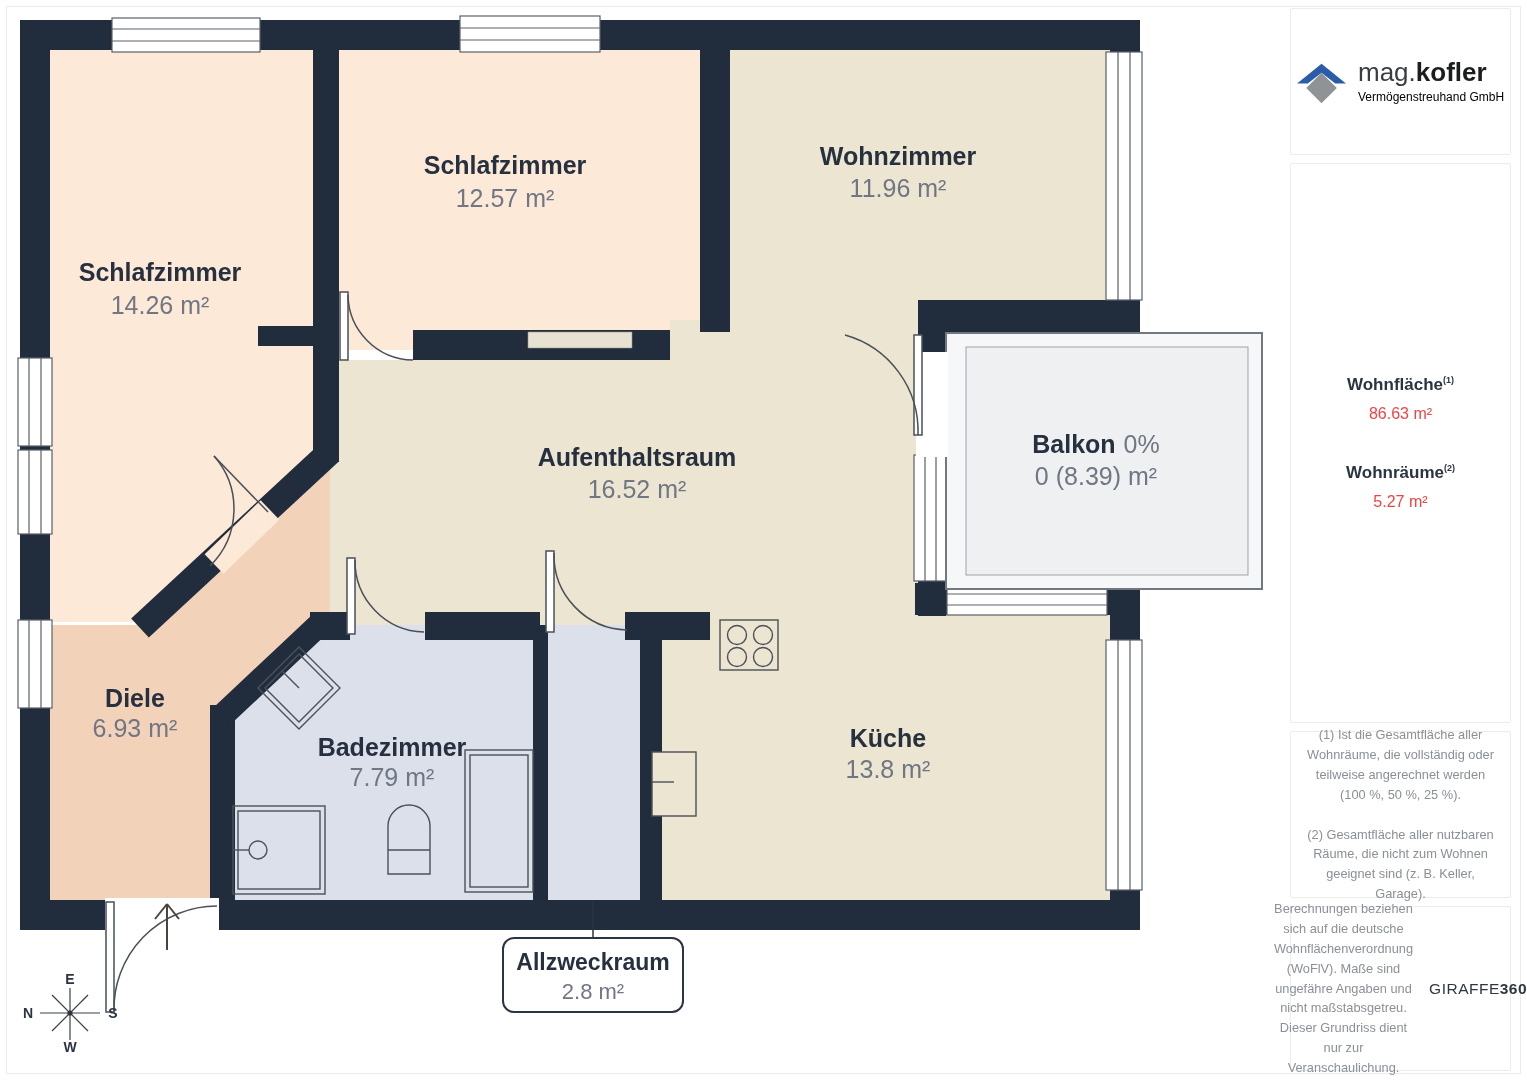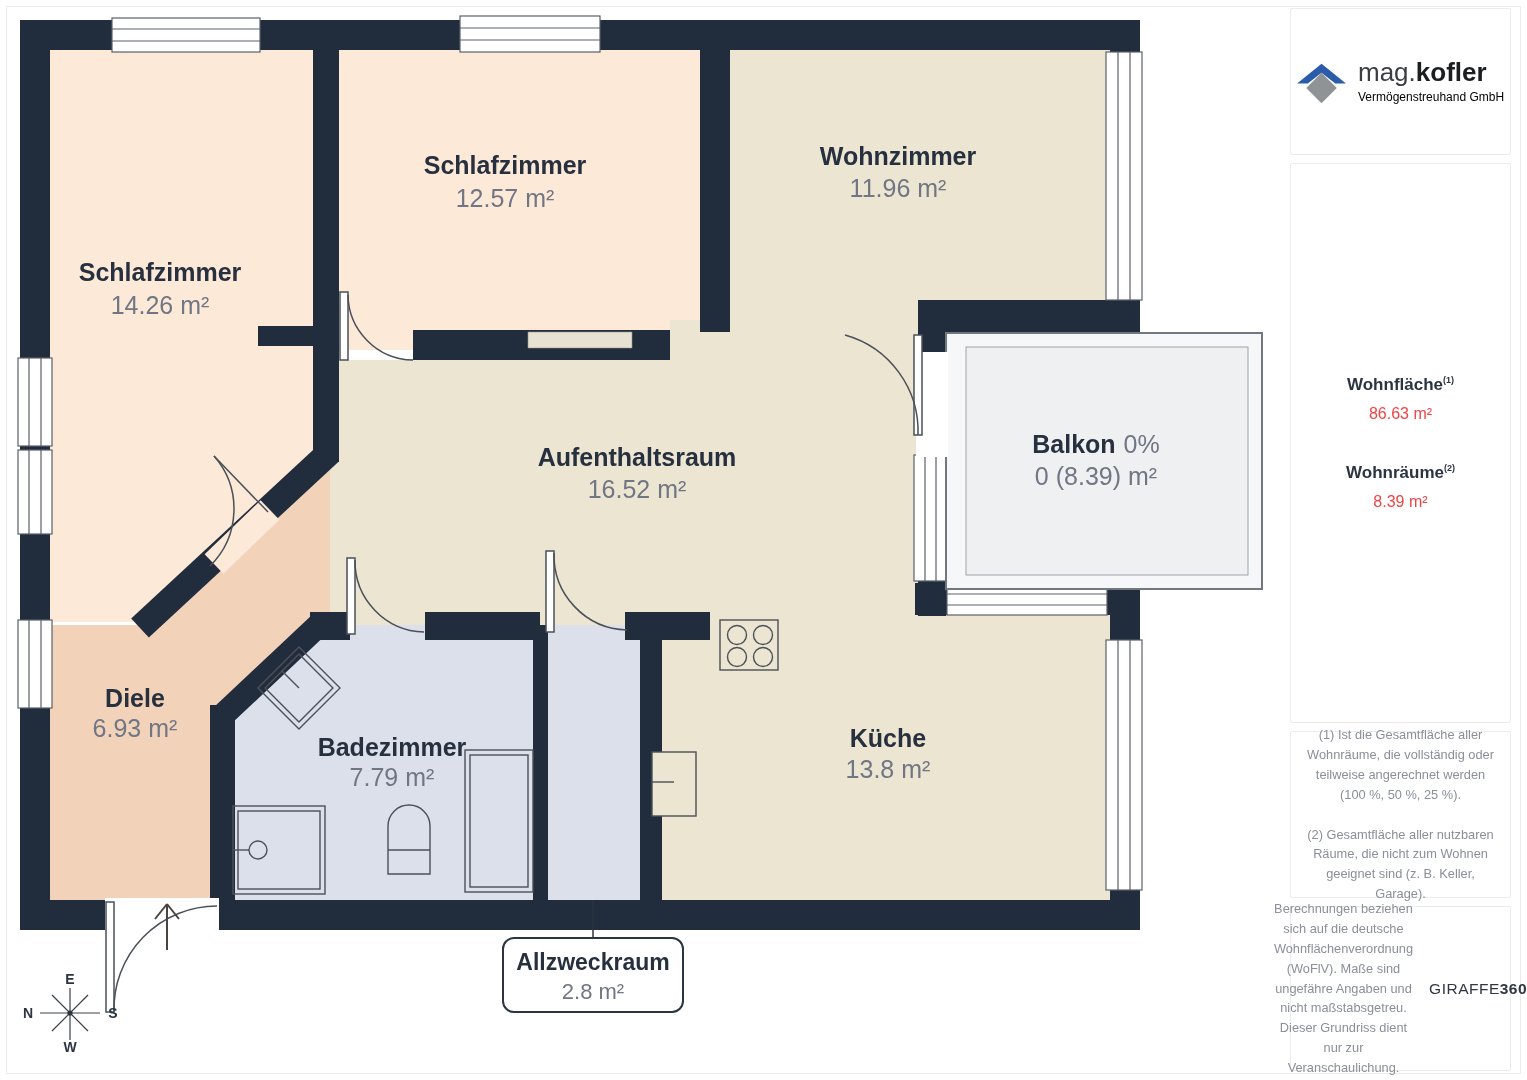--- a/index.html
+++ b/index.html
@@ -271,21 +271,21 @@
     </div>
   </div>
 
   <div class="sidebar-card metrics-card">
     <div class="metric">
       <div class="metric-label"><span>Wohnfläche</span><sup>(1)</sup></div>
       <div class="metric-value">86.63 m²</div>
     </div>
     <div class="metric">
       <div class="metric-label"><span>Wohnräume</span><sup>(2)</sup></div>
-      <div class="metric-value">8.39 m²</div>
+      <div class="metric-value">5.27 m²</div>
     </div>
   </div>
 
   <div class="sidebar-card notes-card">
     <p>(1) Ist die Gesamtfläche aller Wohnräume, die vollständig oder teilweise angerechnet werden (100 %, 50 %, 25 %).</p>
     <p>(2) Gesamtfläche aller nutzbaren Räume, die nicht zum Wohnen geeignet sind (z. B. Keller, Garage).</p>
   </div>
 
   <div class="sidebar-card disclaimer-card">
     <p>Berechnungen beziehen sich auf die deutsche Wohnflächenverordnung (WoFlV). Maße sind ungefähre Angaben und nicht maßstabsgetreu. Dieser Grundriss dient nur zur Veranschaulichung.</p>

